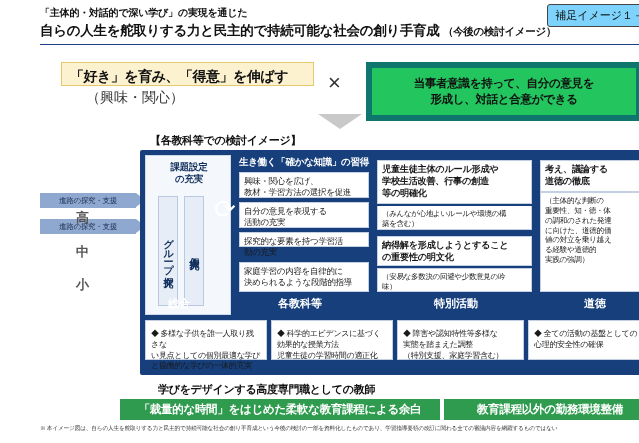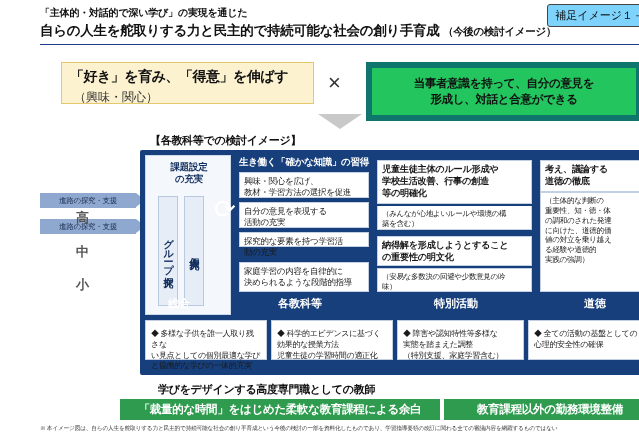--- a/index.html
+++ b/index.html
@@ -36,31 +36,31 @@
   .badge {
     position: absolute; right: 8px; top: 4px;
     border: 1px solid #444; border-radius: 3px;
     font-size: 11px; padding: 3px 7px 3px 7px;
     background: #7dd3fc; color: #111; white-space: nowrap;
   }
 
   
   .concept-left {
     position: absolute; left: 29px; top: 62px;
-    width: 253px; height: 42px;
+    width: 253px; height: 24px;
     background: #fdf2cf; border: 1px solid #e3c96b;
   }
   .concept-left .big {
     position: absolute; left: 8px; top: 5px;
     font-size: 14px; font-weight: bold; color: #111;
     letter-spacing: -0.5px;
   }
   .concept-left .small {
-    position: absolute; left: 12px; top: 26px;
-    font-size: 12px; color: #333; font-family: Liberation Mono, monospace;
+    position: absolute; left: 24px; top: 26px;
+    font-size: 14px; color: #333; font-family: Liberation Mono, monospace;
   }
   .cross {
     position: absolute; left: 296px; top: 70px;
     font-size: 22px; color: #333; font-weight: 300;
   }
   .concept-right {
     position: absolute; left: 334px; top: 62px;
     width: 276px; height: 59px;
     background: #22c55e; border: 6px solid #0f766e;
     display: flex; align-items: center; justify-content: center;

